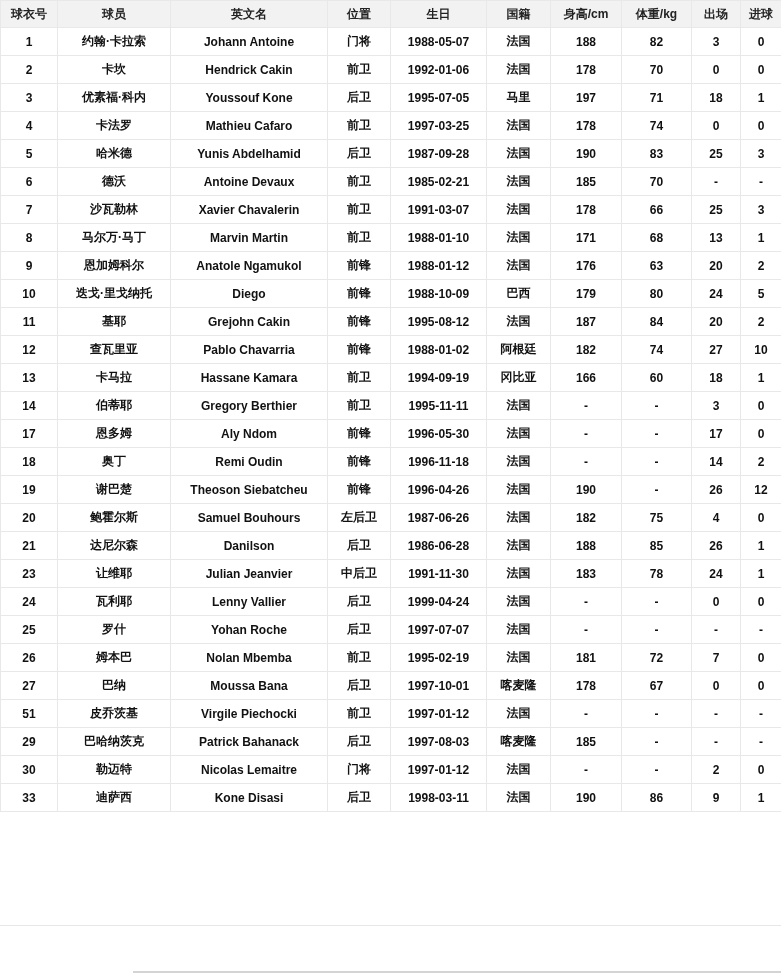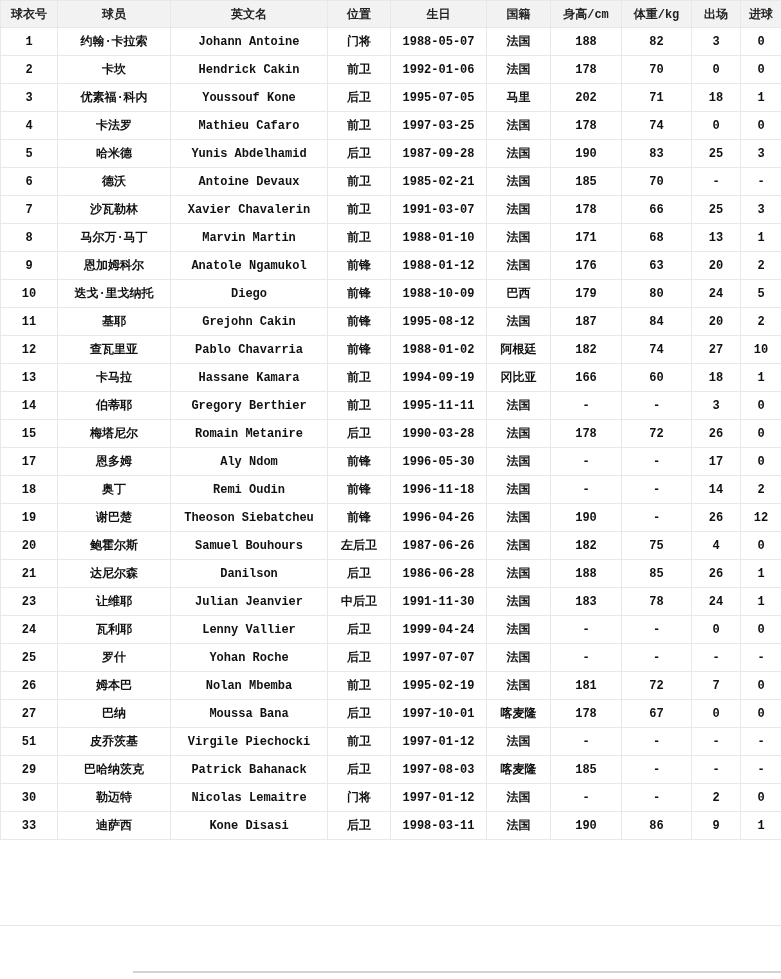--- a/index.html
+++ b/index.html
@@ -6,21 +6,21 @@
   html, body {
     margin: 0;
     padding: 0;
     background: #ffffff;
     width: 781px;
   }
   .page {
     width: 781px;
     height: 979px;
     position: relative;
-    font-family: Liberation Mono, monospace;
+    font-family: Liberation Sans, sans-serif;
   }
   table.players {
     width: 781px;
     border-collapse: collapse;
     table-layout: fixed;
   }
   table.players th,
   table.players td {
     border: 1px solid #e8e8e8;
     text-align: center;
@@ -127,21 +127,21 @@
           <td>0</td>
           <td>0</td>
         </tr>
         <tr>
           <td>3</td>
           <td>优素福·科内</td>
           <td>Youssouf Kone</td>
           <td>后卫</td>
           <td>1995-07-05</td>
           <td>马里</td>
-          <td>202</td>
+          <td>197</td>
           <td>71</td>
           <td>18</td>
           <td>1</td>
         </tr>
         <tr>
           <td>4</td>
           <td>卡法罗</td>
           <td>Mathieu Cafaro</td>
           <td>前卫</td>
           <td>1997-03-25</td>
@@ -265,32 +265,20 @@
           <td>Gregory Berthier</td>
           <td>前卫</td>
           <td>1995-11-11</td>
           <td>法国</td>
           <td>-</td>
           <td>-</td>
           <td>3</td>
           <td>0</td>
         </tr>
         <tr>
-          <td>15</td>
-          <td>梅塔尼尔</td>
-          <td>Romain Metanire</td>
-          <td>后卫</td>
-          <td>1990-03-28</td>
-          <td>法国</td>
-          <td>178</td>
-          <td>72</td>
-          <td>26</td>
-          <td>0</td>
-        </tr>
-        <tr>
           <td>17</td>
           <td>恩多姆</td>
           <td>Aly Ndom</td>
           <td>前锋</td>
           <td>1996-05-30</td>
           <td>法国</td>
           <td>-</td>
           <td>-</td>
           <td>17</td>
           <td>0</td>

